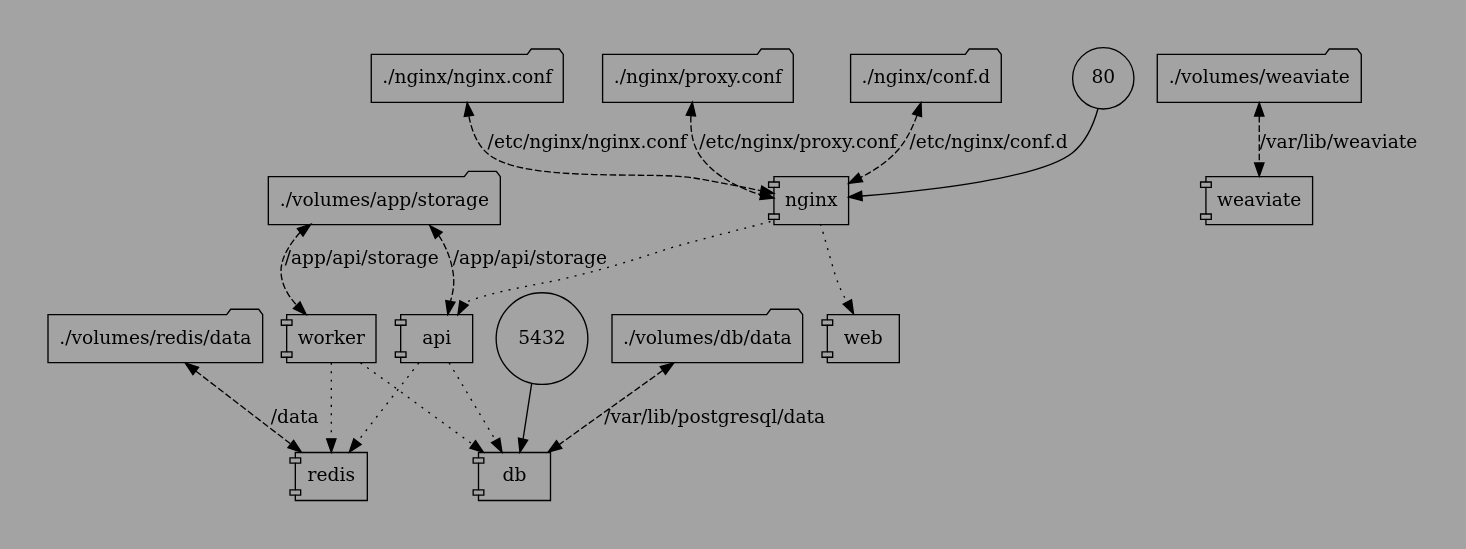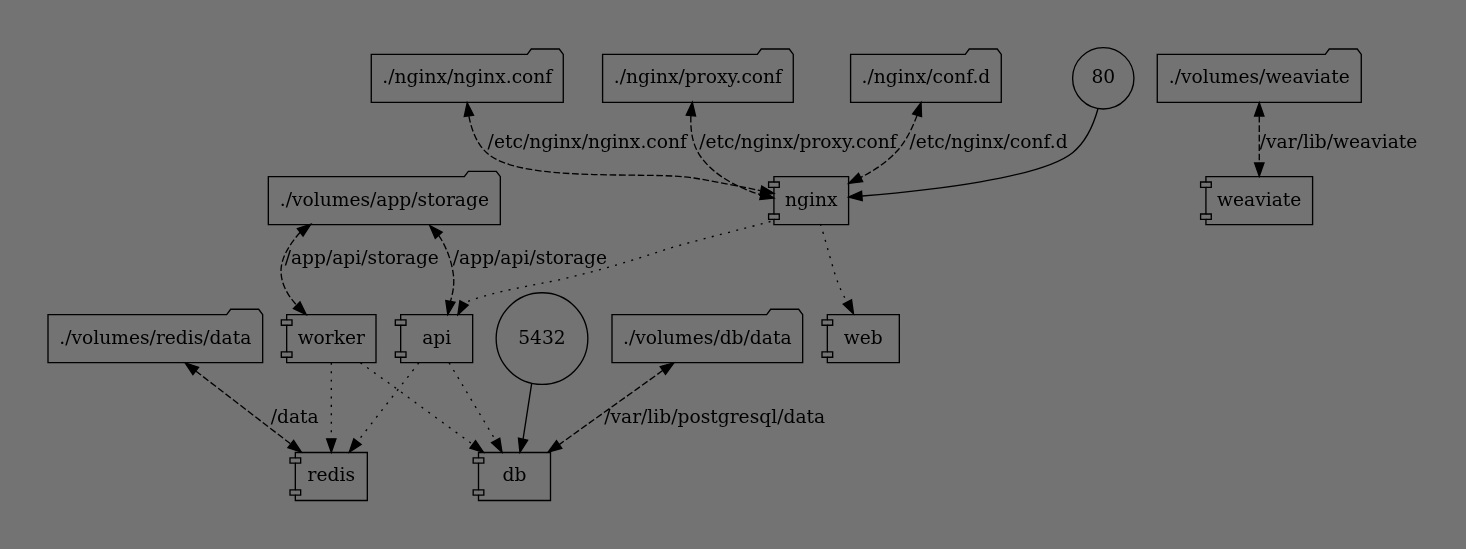--- a/index.html
+++ b/index.html
@@ -1,16 +1,16 @@
 <!DOCTYPE html>
 <html><head>
 <meta charset="utf-8">
 <style>
   html,body { margin:0; padding:0; background:#ffffff; }
-  .canvas { filter:grayscale(1); position:relative; width:1466px; height:549px; background:#737373; overflow:hidden; }
+  .canvas { filter:grayscale(1); position:relative; width:1466px; height:549px; background:#a3a3a3; overflow:hidden; }
   svg text { font-family:"DejaVu Serif", serif; font-size:18.67px; fill:#000; }
 </style>
 </head>
 <body>
 
 <div class="canvas">
 <svg width="1466" height="549" viewBox="0 0 1466 549">
 <g>
         <polygon fill="none" stroke="#000" stroke-width="1.333" points="563.27,54.33 559.27,49.0 531.27,49.0 527.27,54.33 371.27,54.33 371.27,102.33 563.27,102.33 563.27,54.33"></polygon>
         <text text-anchor="middle" x="467.27" y="83.27">./nginx/nginx.conf</text>

